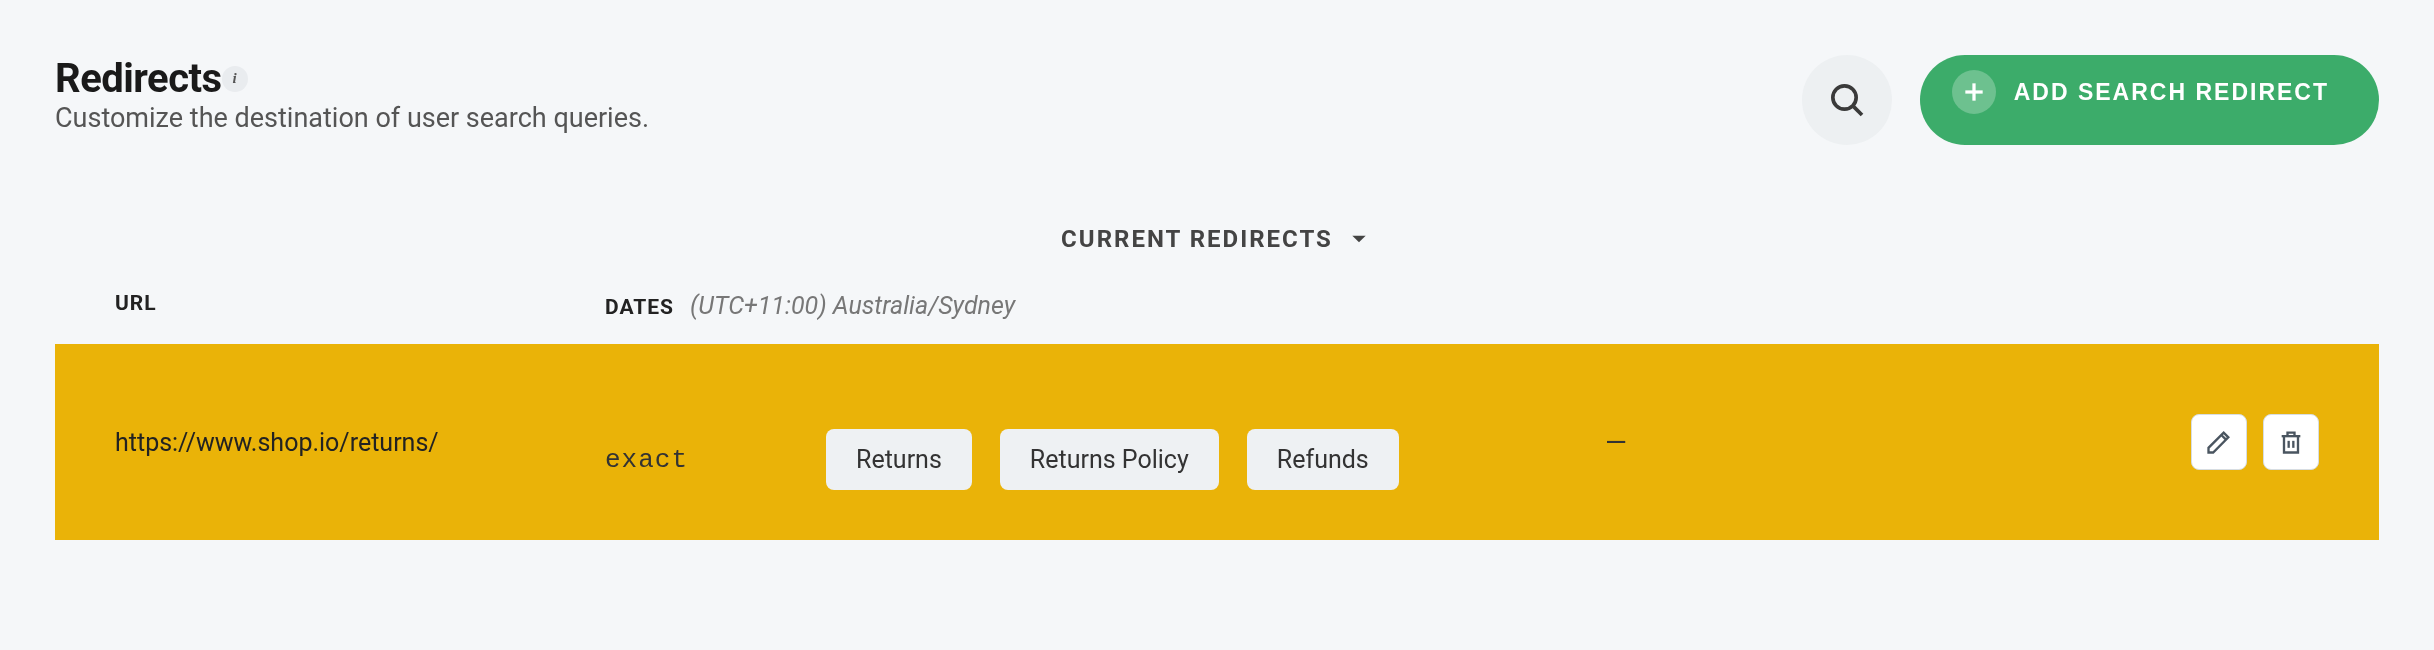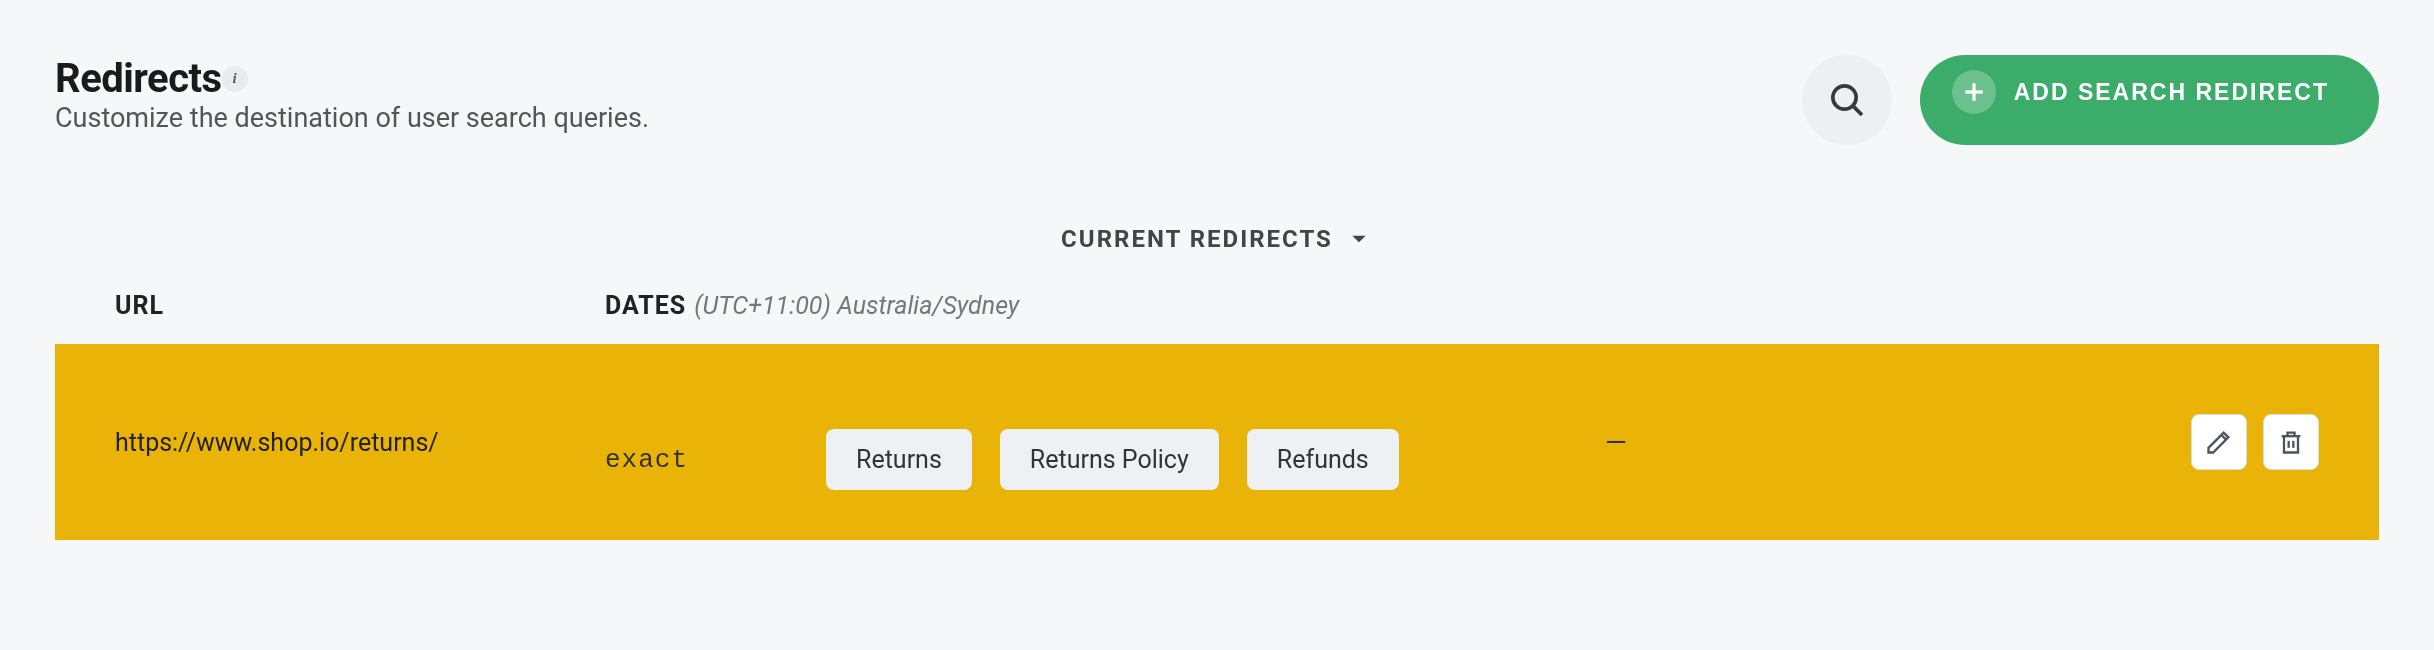--- a/index.html
+++ b/index.html
@@ -135,31 +135,31 @@
 
   .table-head {
     display: flex;
     padding: 32px 60px 24px 60px;
     margin-top: 6px;
   }
   .col-url { width: 490px; }
   .col-match { width: 1000px; }
   .col-dates { flex: 1; }
   .th {
-    font-size: 25px;
+    font-size: 21px;
     font-weight: 700;
     letter-spacing: 1px;
     color: #222;
   }
   .tz {
     font-size: 25px;
     font-style: italic;
     font-weight: 400;
     color: #777;
-    margin-left: 4px;
+    margin-left: 12px;
   }
 
   .row-card {
     background: #eab308;
     display: flex;
     align-items: center;
     padding: 50px 60px;
     margin: 0;
   }
   .cell-url {

